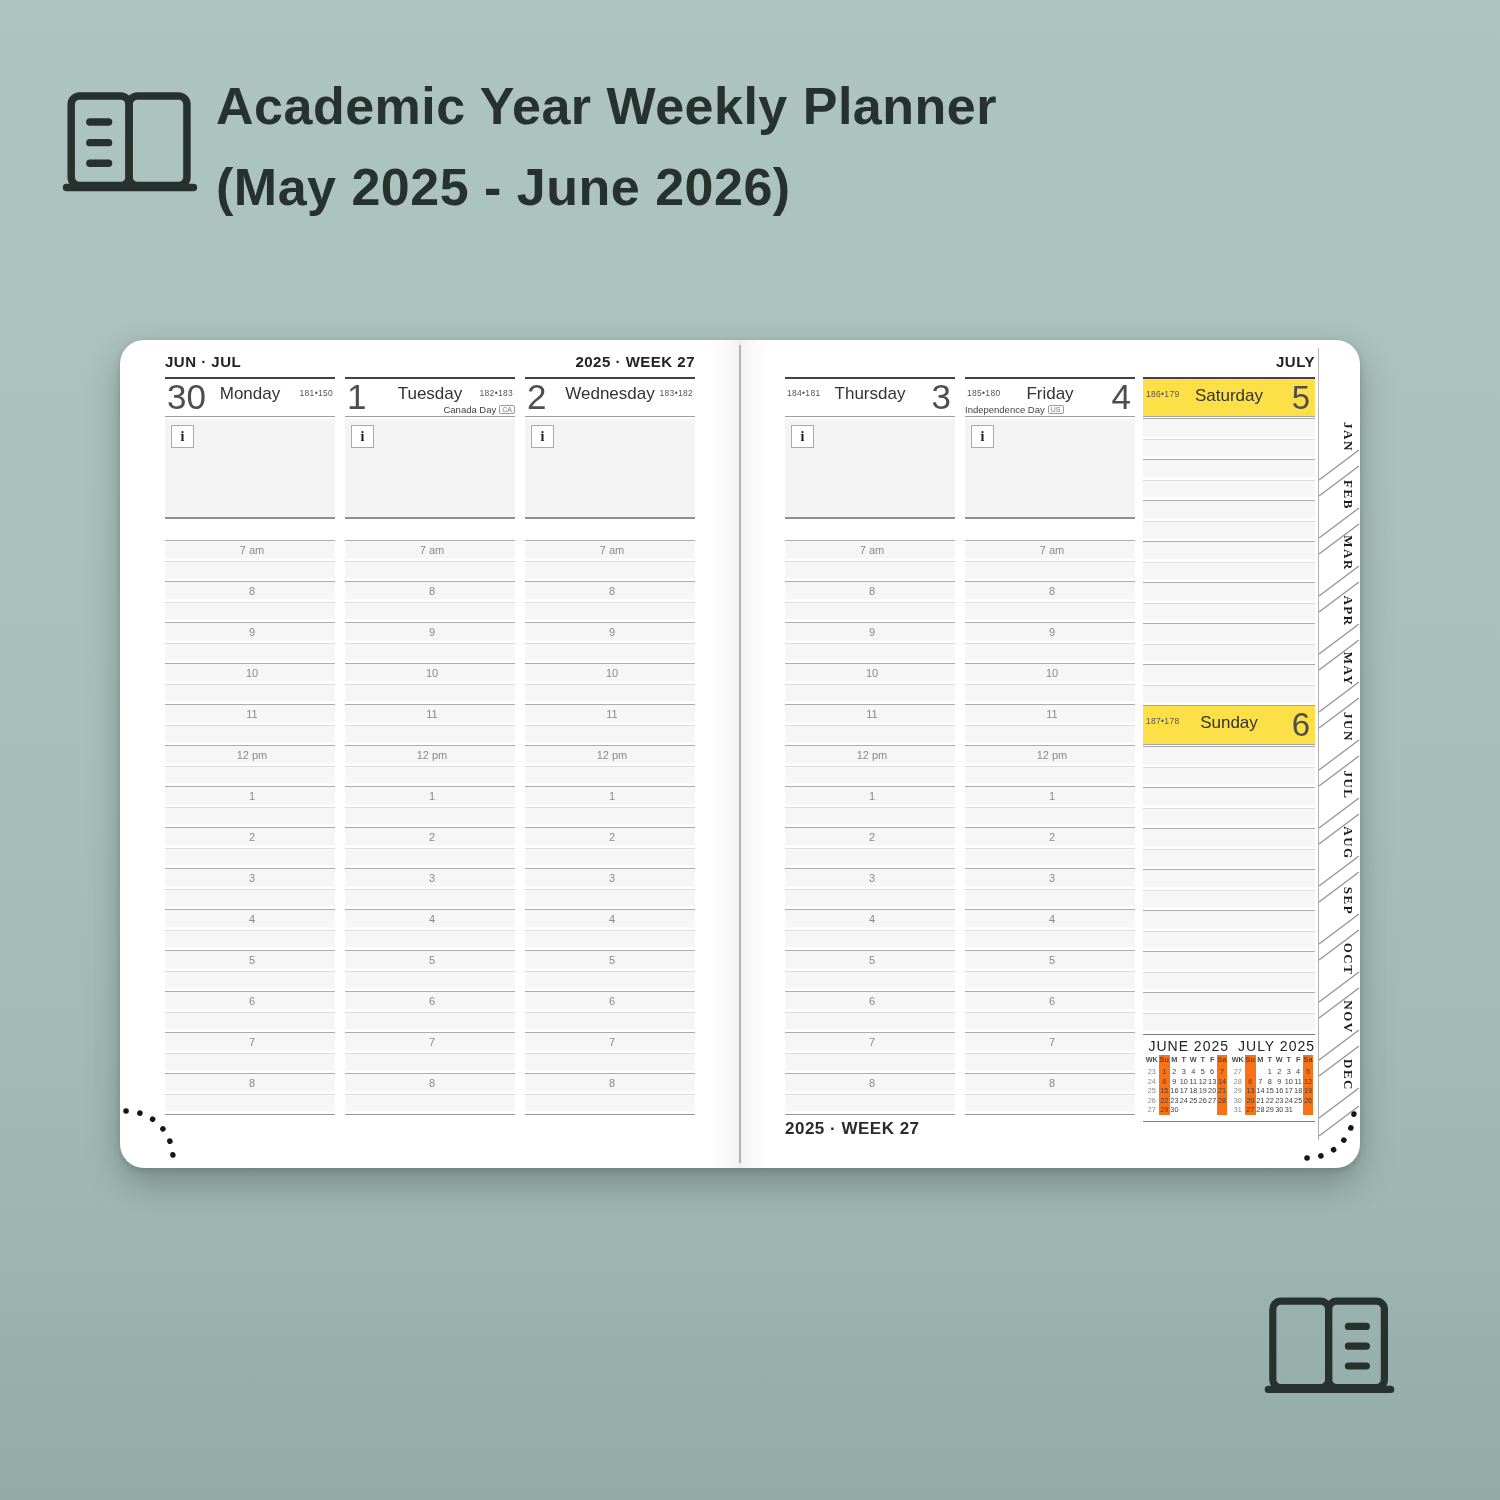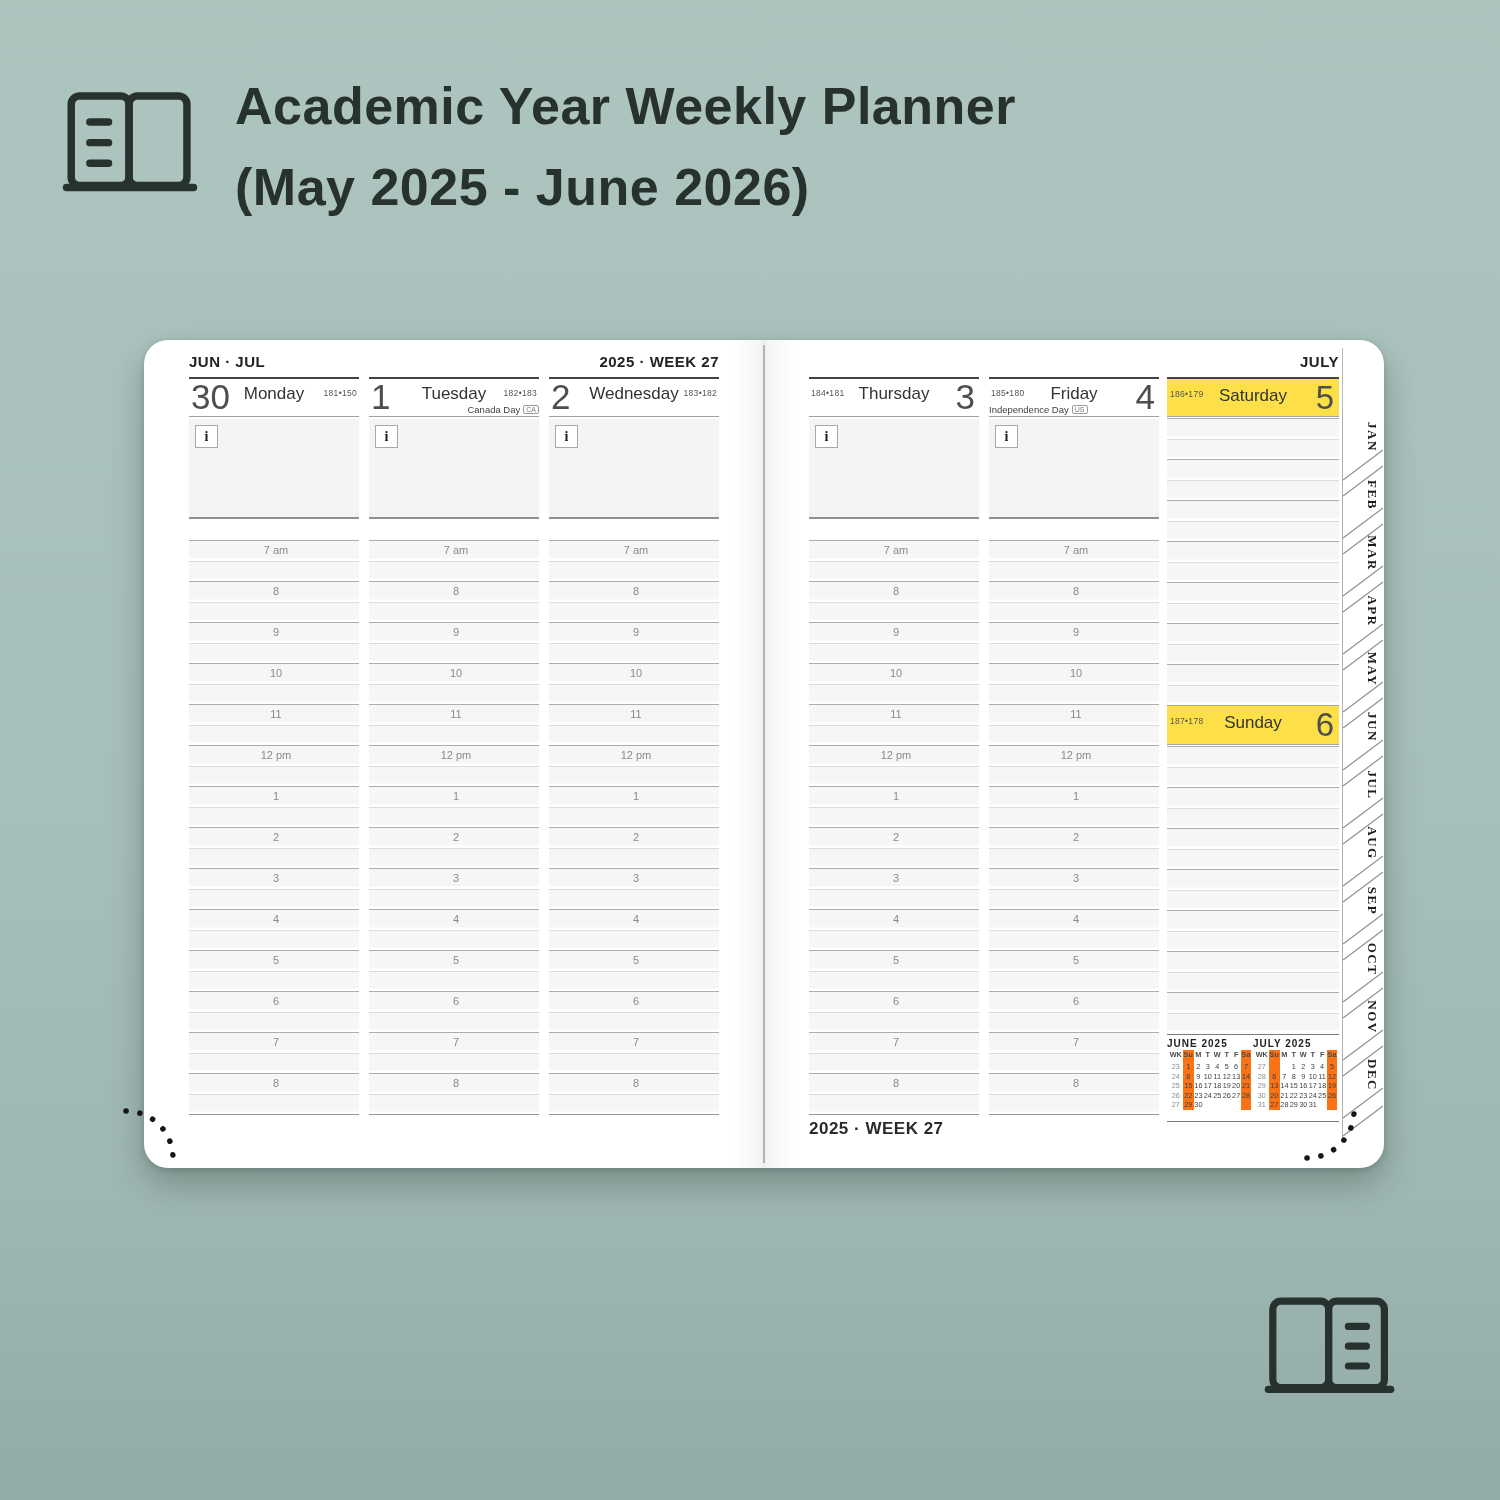--- a/index.html
+++ b/index.html
@@ -2,31 +2,30 @@
 <html><head>
 <meta charset="utf-8">
 <style>
   html,body{margin:0;padding:0;}
   .stage{
     position:relative; width:1500px; height:1500px; overflow:hidden;
     background:linear-gradient(180deg,#adc4bf 0%, #a7bfba 55%, #9fb7b2 80%, #93aba6 100%);
     font-family:"Liberation Sans", sans-serif;
   }
   
-  .headline{position:absolute; left:235px; top:66px; color:#27322f; font-size:52px; font-weight:600; letter-spacing:.5px; line-height:1.55;}
+  .headline{position:absolute; left:216px; top:66px; color:#27322f; font-size:52px; font-weight:600; letter-spacing:.5px; line-height:1.55;}
   .caption{position:absolute; left:112px; top:1316px; color:#27322f; font-size:52px; font-weight:600; letter-spacing:.5px;}
   .book-ico{position:absolute;}
   .book-ico.top{left:60px; top:82px;}
   .book-ico.bottom{left:1262px; top:1288px;}
   
   .spread{
     position:absolute; left:120px; top:340px; width:1240px; height:828px;
     background:#fff; border-radius:24px; overflow:hidden;
     box-shadow:0 16px 34px rgba(25,42,38,.30), 0 2px 6px rgba(25,42,38,.18);
-    margin-left:24px;
   }
   .gutter{position:absolute; left:619px; top:5px; bottom:5px; width:2px; background:#b3b3b3;}
   .gutter-shade{position:absolute; left:590px; top:0; bottom:0; width:60px;
     background:linear-gradient(90deg, rgba(0,0,0,0) 0%, rgba(0,0,0,.045) 45%, rgba(0,0,0,.08) 50%, rgba(0,0,0,.045) 55%, rgba(0,0,0,0) 100%);}
   .pg-label{position:absolute; top:13px; font-size:15px; font-weight:bold; color:#222; letter-spacing:.5px;}
   .pg-label.l{left:45px;}
   .pg-label.wk{left:45px; width:530px; text-align:right;}
   .pg-label.r{left:665px; width:530px; text-align:right;}
   .wk-bottom{position:absolute; left:665px; top:779px; font-size:17px; font-weight:bold; color:#2a2a2a; letter-spacing:.5px;}
   
@@ -57,21 +56,21 @@
   .we-head .day-num{left:auto; right:5px; top:2px; font-size:33px;}
   .we-head .day-name{top:7px;}
   .we-head .day-ord{right:auto; left:3px; top:10px;}
   .ruled{position:absolute; left:0; right:0;}
   .ruled.r1{top:78px;}
   .ruled.r2{top:406px;}
   
   .minis{position:absolute; left:0; right:0; top:694px; height:88px; display:flex;
     border-top:1.5px solid #7b7b7b; border-bottom:1.5px solid #7b7b7b; box-sizing:border-box; overflow:hidden;}
   .mc{width:50%; overflow:hidden;}
-  .mc-title{font-size:10px; font-weight:bold; color:#222; text-align:left; letter-spacing:1px; margin:3px 0 1px;}
+  .mc-title{font-size:14px; font-weight:normal; color:#222; text-align:right; letter-spacing:1px; margin:3px 0 1px;}
   .mc table{border-collapse:collapse; width:96%; margin:0 auto;}
   .mc th,.mc td{font-size:7.3px; color:#3f3f3f; text-align:center; padding:0; line-height:1.3; font-weight:normal;}
   .mc th{color:#4a4a4a; font-weight:bold; padding-bottom:3px;}
   .mc .we{background:#f97316;}
   .mc .wk{color:#8a8a8a;}
   
   .tabs{position:absolute; left:1198px; top:68px; width:40px; height:732px; border-left:1px solid #b0b0b0;}
   .tabs .tl{stroke:#8f8f8f; stroke-width:1.2; fill:none;}
   .tabs .tt{font-family:"Liberation Serif", serif; font-weight:bold; font-size:13px; fill:#1d1d1d; letter-spacing:1.5px;}
   .page-edge{position:absolute; left:1198px; top:8px; height:60px; width:1px; background:#b8b8b8;}

